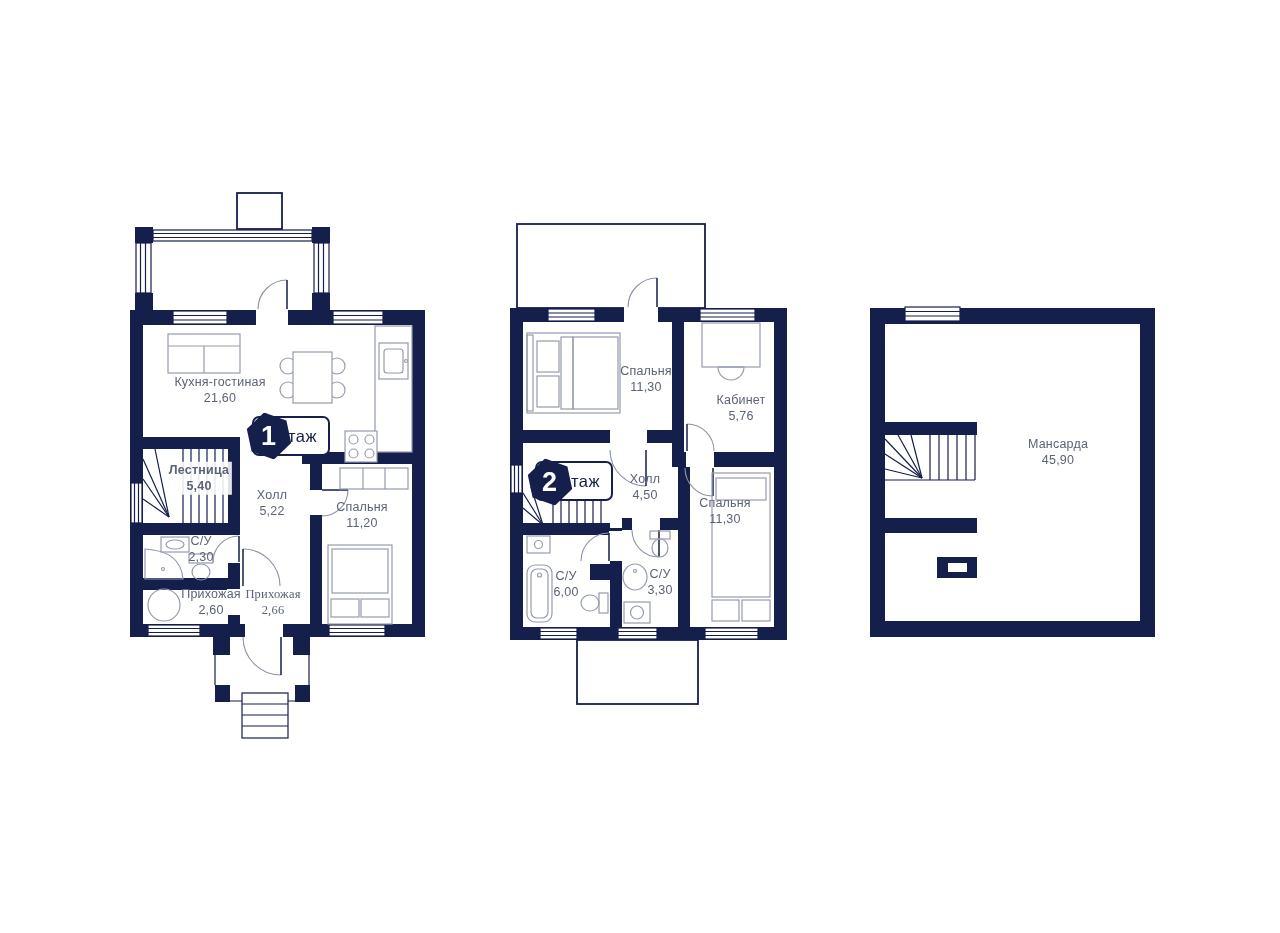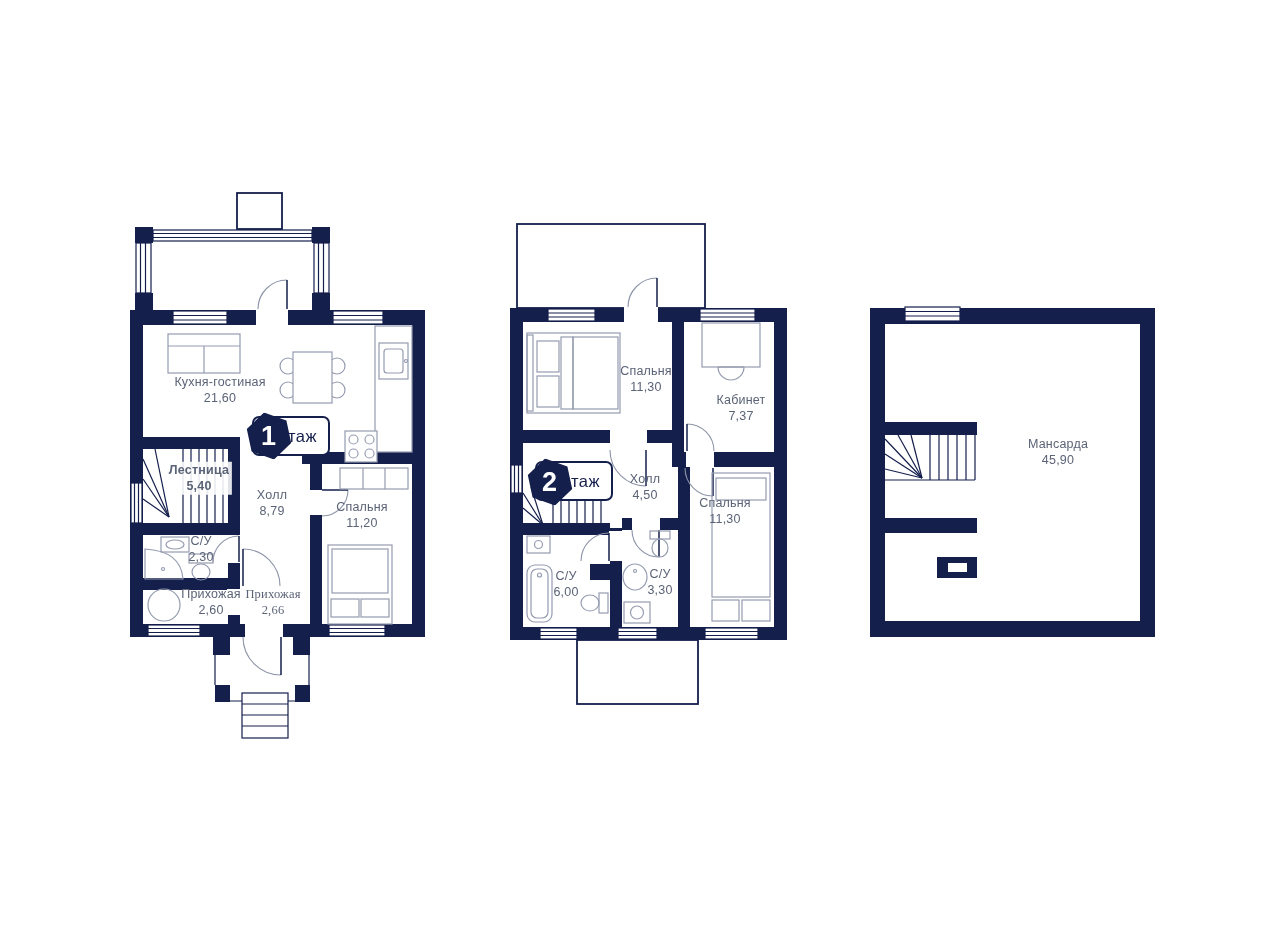--- a/index.html
+++ b/index.html
@@ -204,21 +204,21 @@
       <span>1</span>
     </div>
 
     <div class="room-label" style="left:95px;top:205px;">
       <span>Кухня-гостиная</span><span class="area">21,60</span>
     </div>
     <div class="room-label on-stairs" style="left:74px;top:293px;font-weight:bold;">
       <span>Лестница</span><span class="area">5,40</span>
     </div>
     <div class="room-label" style="left:147px;top:318px;">
-      <span>Холл</span><span class="area">8,79</span>
+      <span>Холл</span><span class="area">5,22</span>
     </div>
     <div class="room-label" style="left:237px;top:330px;">
       <span>Спальня</span><span class="area">11,20</span>
     </div>
     <div class="room-label" style="left:76px;top:364px;">
       <span>С/У</span><span class="area">2,30</span>
     </div>
     <div class="room-label" style="left:86px;top:417px;">
       <span>Прихожая</span><span class="area">2,60</span>
     </div>
@@ -355,21 +355,21 @@
       <span>Этаж</span>
     </div>
     <div class="badge-hex" style="left:22px;top:243px;">
       <span>2</span>
     </div>
 
     <div class="room-label" style="left:141px;top:164px;">
       <span>Спальня</span><span class="area">11,30</span>
     </div>
     <div class="room-label" style="left:236px;top:193px;">
-      <span>Кабинет</span><span class="area">7,37</span>
+      <span>Кабинет</span><span class="area">5,76</span>
     </div>
     <div class="room-label" style="left:140px;top:272px;">
       <span>Холл</span><span class="area">4,50</span>
     </div>
     <div class="room-label" style="left:220px;top:296px;">
       <span>Спальня</span><span class="area">11,30</span>
     </div>
     <div class="room-label" style="left:61px;top:369px;">
       <span>С/У</span><span class="area">6,00</span>
     </div>

